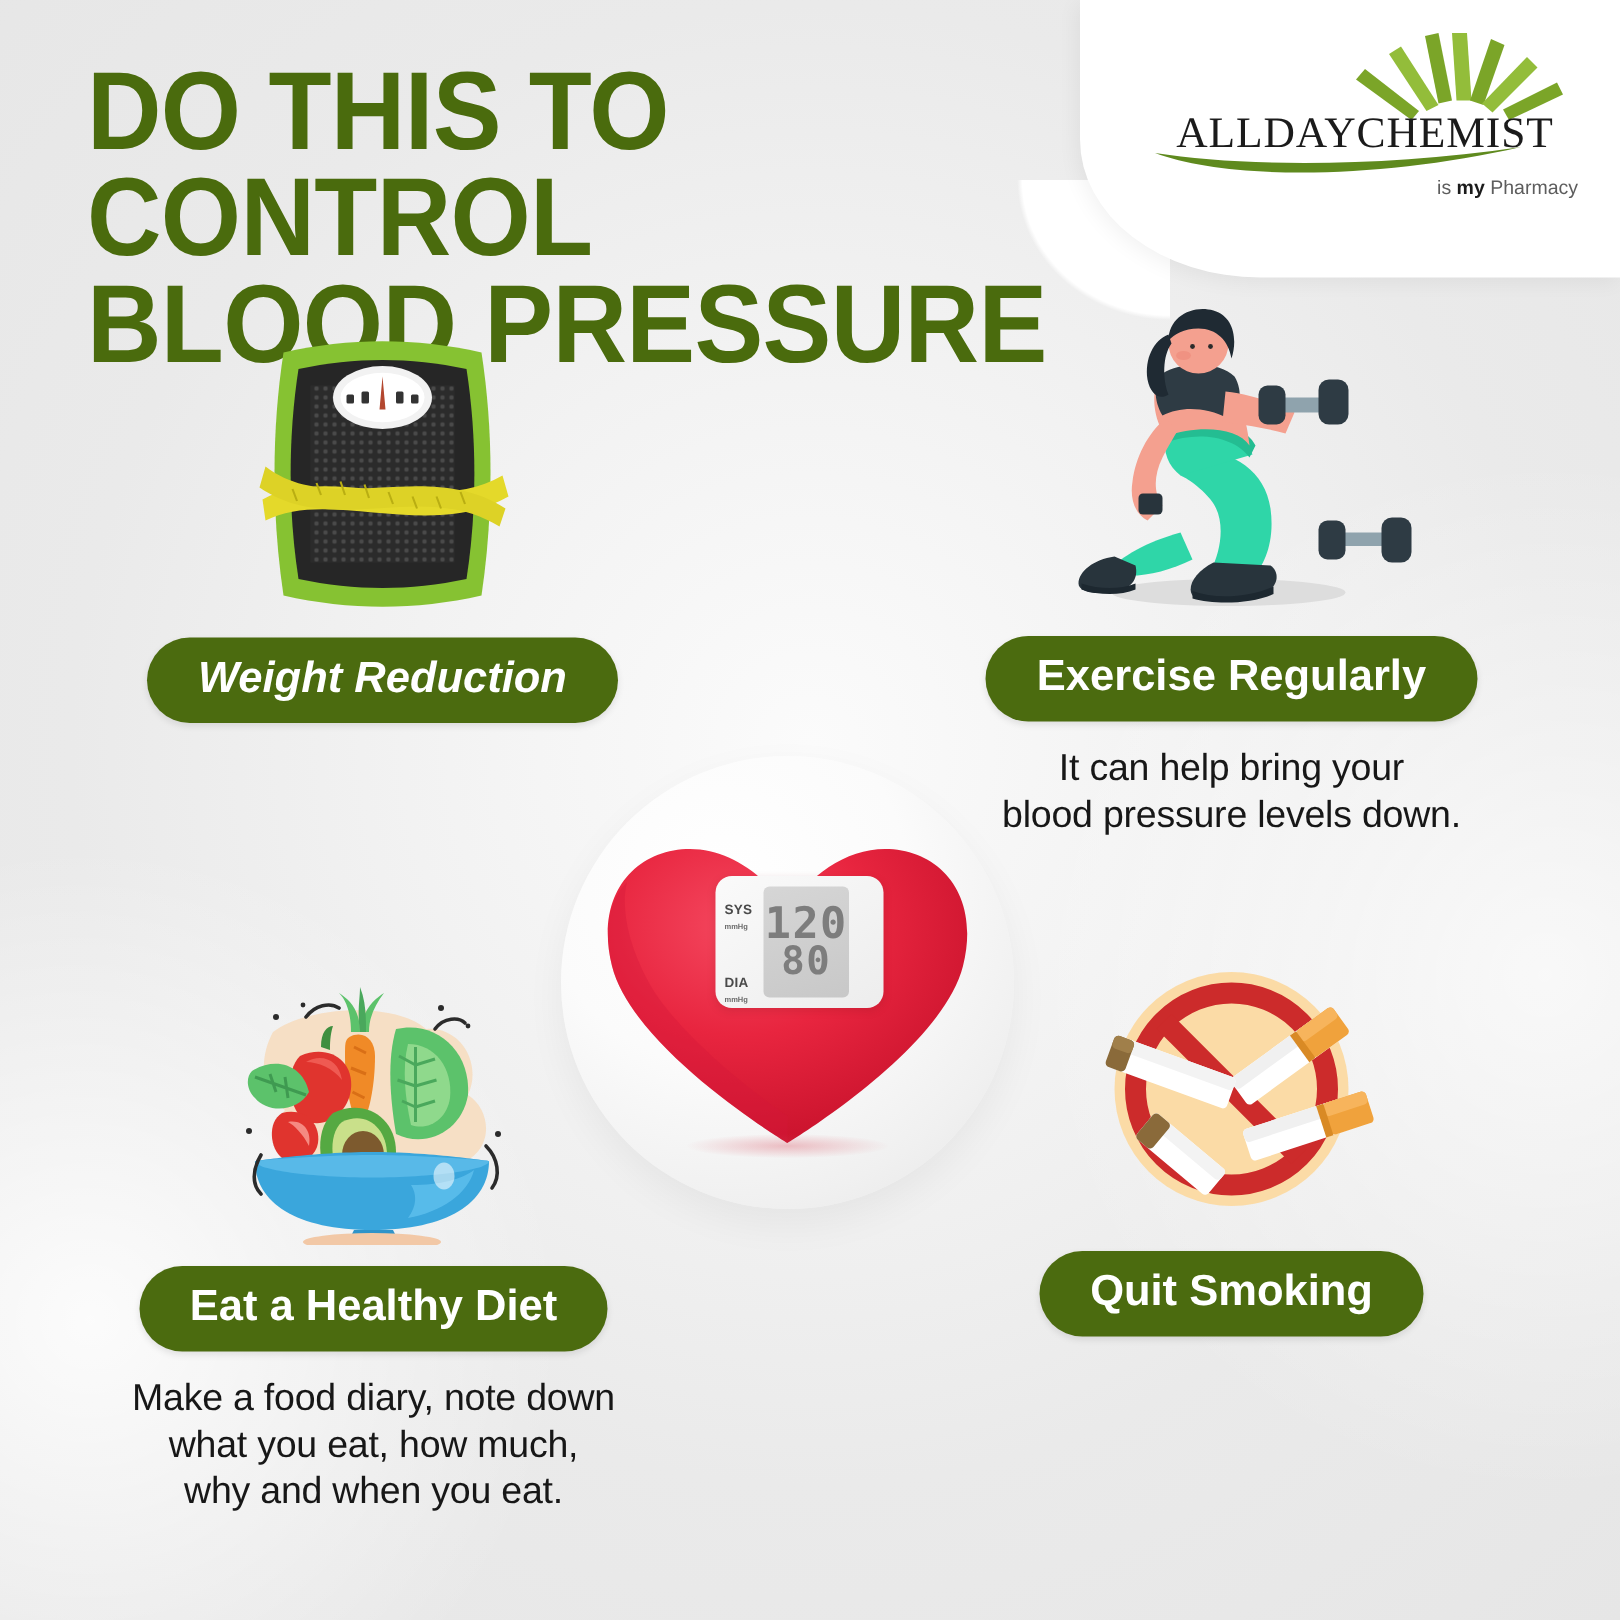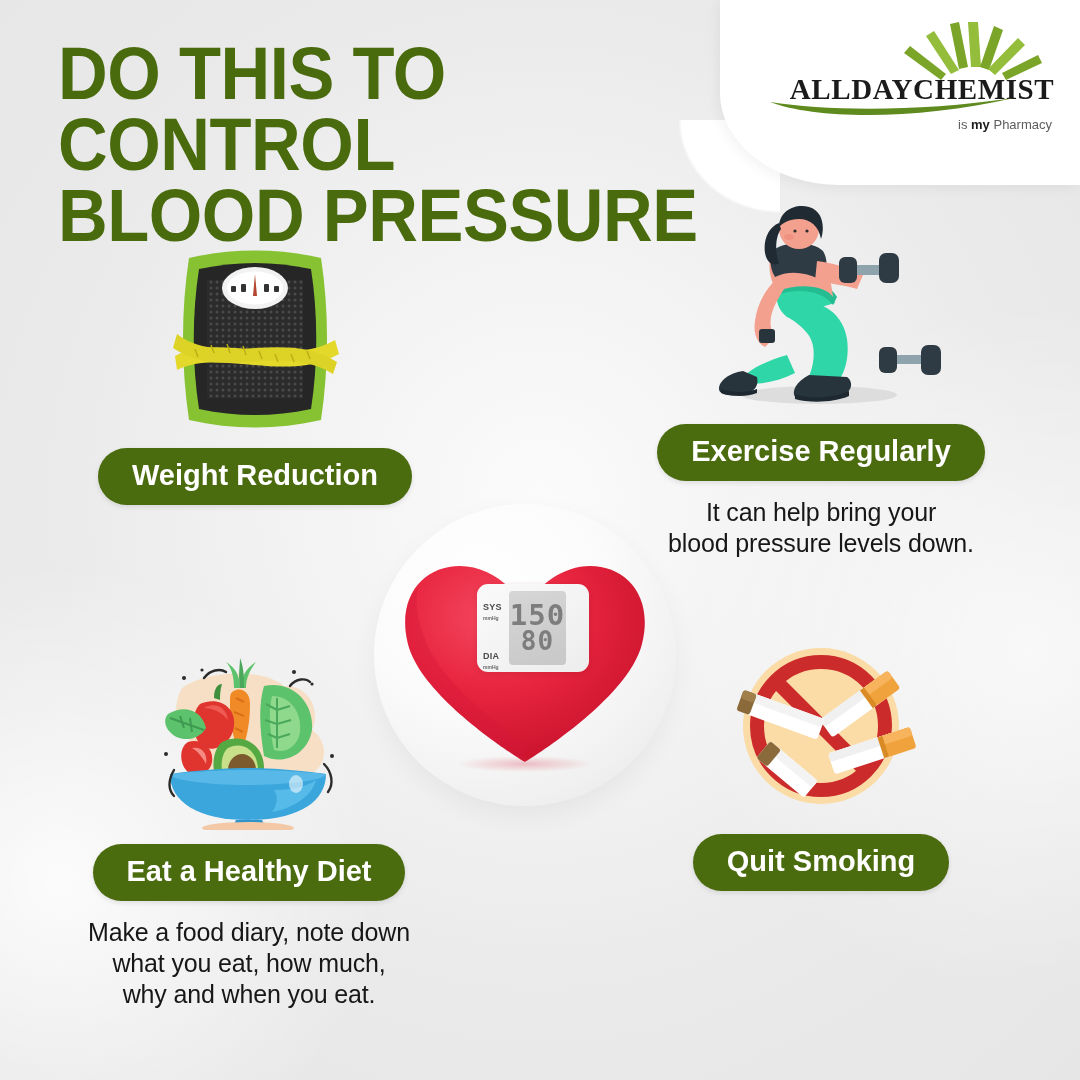--- a/index.html
+++ b/index.html
@@ -49,22 +49,22 @@
   }
   .panel-tail{
     position:absolute; top:120px; right:300px; width:120px; height:110px;
     background:radial-gradient(ellipse at 100% 0%, #ffffff 0%, #ffffff 58%, rgba(255,255,255,0) 60%);
   }
 
   
   #logo { position:absolute; top:18px; right:22px; width:296px; height:120px; }
   .sunburst { position:absolute; left:50%; top:2px; transform:translateX(-28px); width:180px; height:62px; }
   .logo-word {
-    position:absolute; left:12px; bottom:32px; width:296px; text-align:center;
-    font-family:"Liberation Serif", serif; font-weight:700;
+    position:absolute; left:0; bottom:32px; width:296px; text-align:center;
+    font-family:"Liberation Serif", serif; font-weight:400;
     font-size:29px; letter-spacing:.6px; color:#1b1b1b;
     white-space:nowrap;
   }
   .logo-swoosh { position:absolute; left:6px; bottom:18px; width:250px; height:26px; }
   .logo-tag {
     position:absolute; right:6px; bottom:6px;
     font-size:13px; color:#5d5d5d; white-space:nowrap;
   }
   .logo-tag b { color:#1b1b1b; font-weight:700; }
 
@@ -78,21 +78,21 @@
     letter-spacing:-0.5px;
     color:#4a6b0d;
     text-transform:uppercase;
     transform:scaleX(.93);
     transform-origin:left top;
   }
   #headline .l2 { display:block; }
 
   
   .quad { position:absolute; width:470px; text-align:center; }
-  #quad-weight   { left:20px;  top:234px; }
+  #quad-weight   { left:20px;  top:211px;font-style:italic; }
   #quad-exercise { right:24px; top:210px; }
   #quad-diet     { left:14px;  top:640px; }
   #quad-smoking  { right:24px; top:630px; }
 
   .art { height:200px; display:flex; align-items:flex-end; justify-content:center; }
   #quad-diet .art, #quad-smoking .art { height:190px; }
 
   .badge {
     display:inline-block;
     background:#4b6b0f;
@@ -394,19 +394,19 @@
 
     <div class="monitor">
       <div class="mon-labels">
         <span class="sys">SYS</span>
         <span class="u">mmHg</span>
         <span class="gap"></span>
         <span class="dia">DIA</span>
         <span class="u">mmHg</span>
       </div>
       <div class="mon-screen">
-        <div class="sysv">150</div>
+        <div class="sysv">120</div>
         <div class="diav">80</div>
       </div>
     </div>
   </div>
 
 </div>
 
 </body></html>

